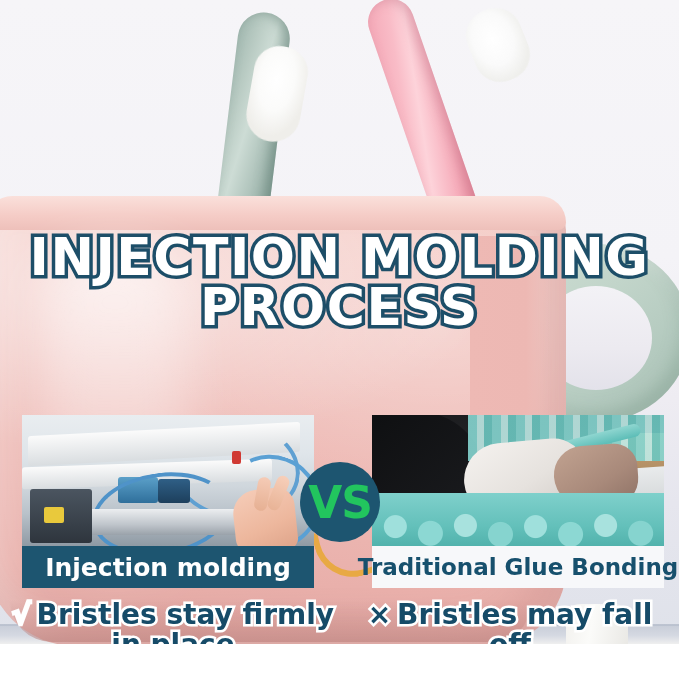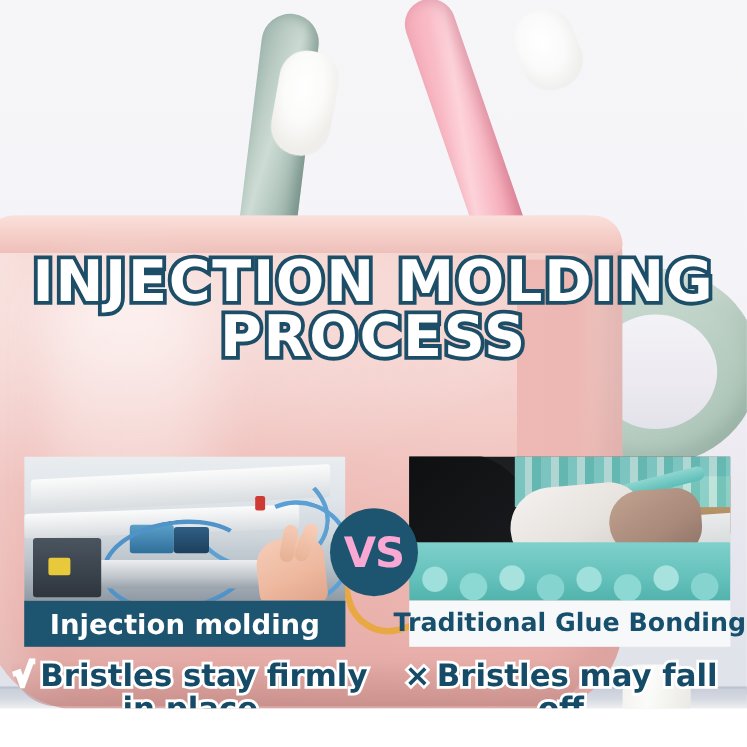--- a/index.html
+++ b/index.html
@@ -157,21 +157,21 @@
       radial-gradient(circle at 80% 58%, #a8e2de 0 11px, transparent 12px),
       radial-gradient(circle at 92% 72%, #86d4cf 0 12px, transparent 13px),
       linear-gradient(180deg,#7fd0cb 0%,#63c0ba 60%,#4fb0aa 100%);}
   .r-bristle-top{position:absolute;left:96px;top:0px;width:196px;height:46px;opacity:.9;
     background:
       repeating-linear-gradient(90deg,#86d6d1 0 9px, #bfeae6 9px 16px, #6cc7c1 16px 24px);}
 
   
   .vs{position:absolute;left:300px;top:462px;width:80px;height:80px;border-radius:50%;
     background:#1d5570;display:flex;align-items:center;justify-content:center;}
-  .vs span{color:#f9a8d4;font-weight:800;font-size:38px;letter-spacing:-1px;
+  .vs span{color:#22c55e;font-weight:800;font-size:44px;letter-spacing:-1px;
     font-family:"DejaVu Sans", sans-serif;}
 
   
   .lbl{position:absolute;top:546px;height:42px;display:flex;align-items:center;justify-content:center;
     font-weight:700;font-size:25px;font-family:"DejaVu Sans", sans-serif;white-space:nowrap;}
   .lbl.left{left:22px;width:292px;background:#1d5570;color:#ffffff;}
   .lbl.right{left:372px;width:292px;background:#f7f8fa;color:#17506d;font-size:23px;}
 
   
   .cap{position:absolute;top:600px;width:330px;text-align:center;

